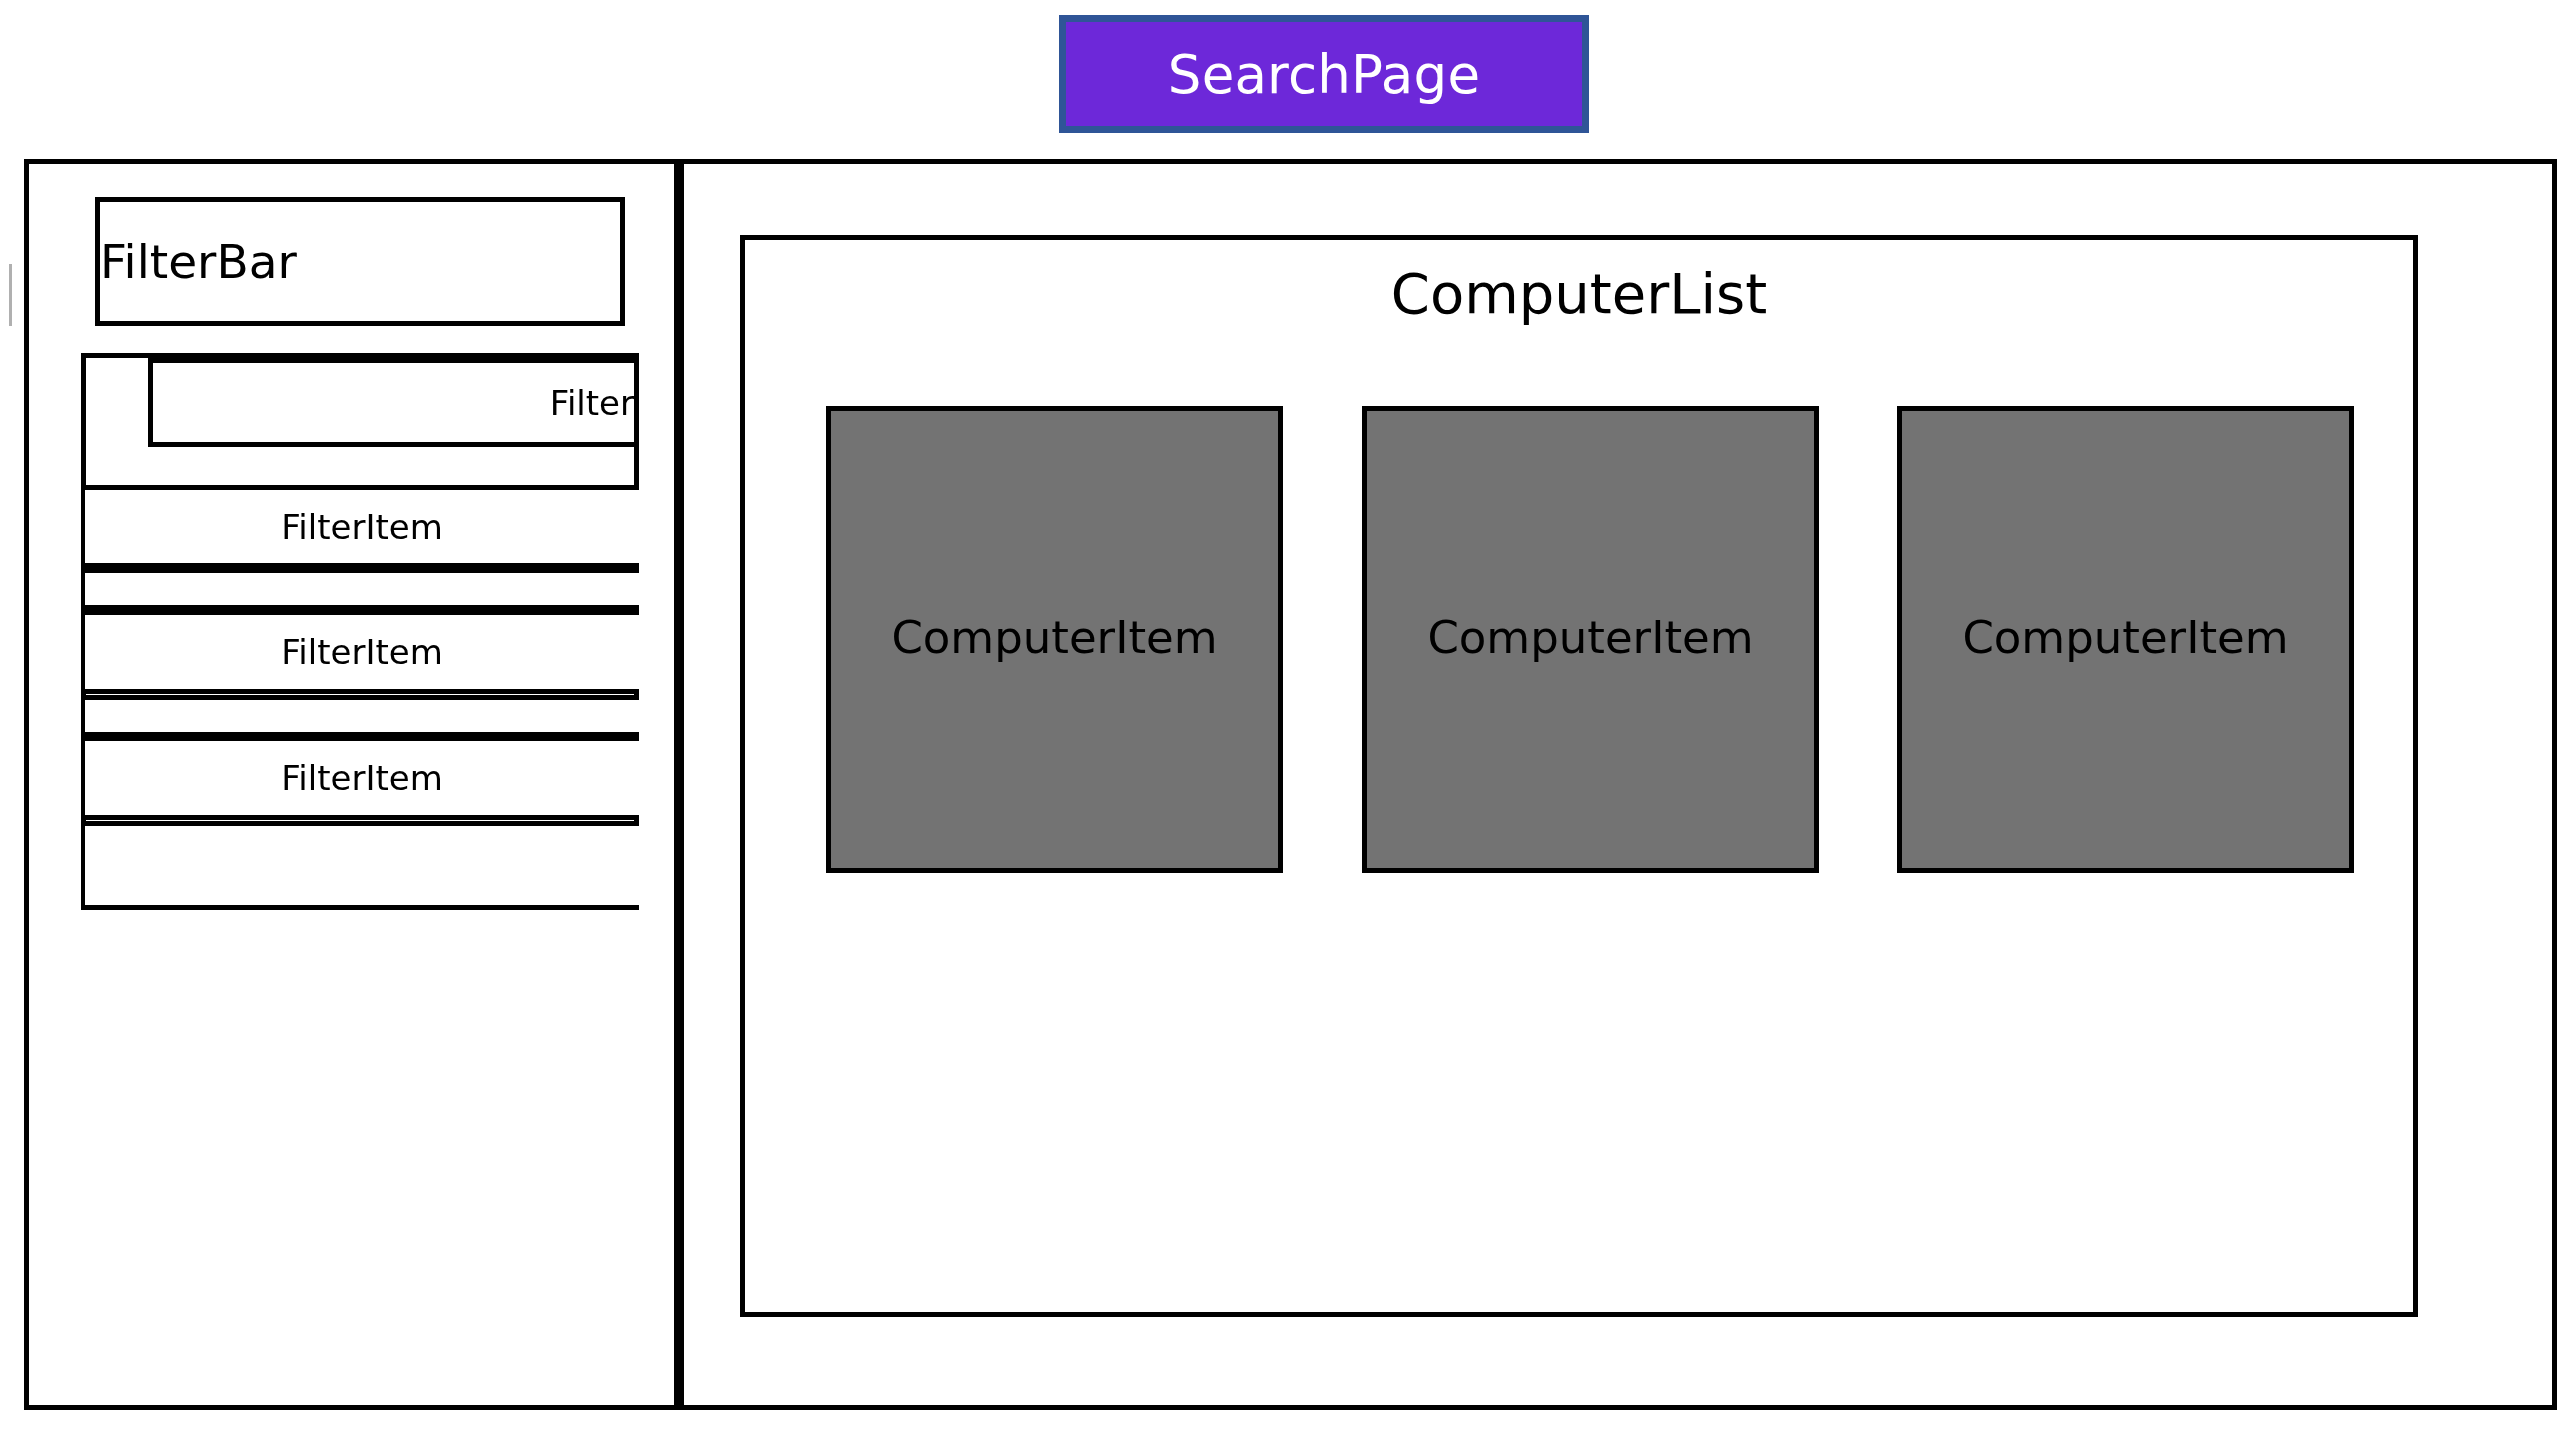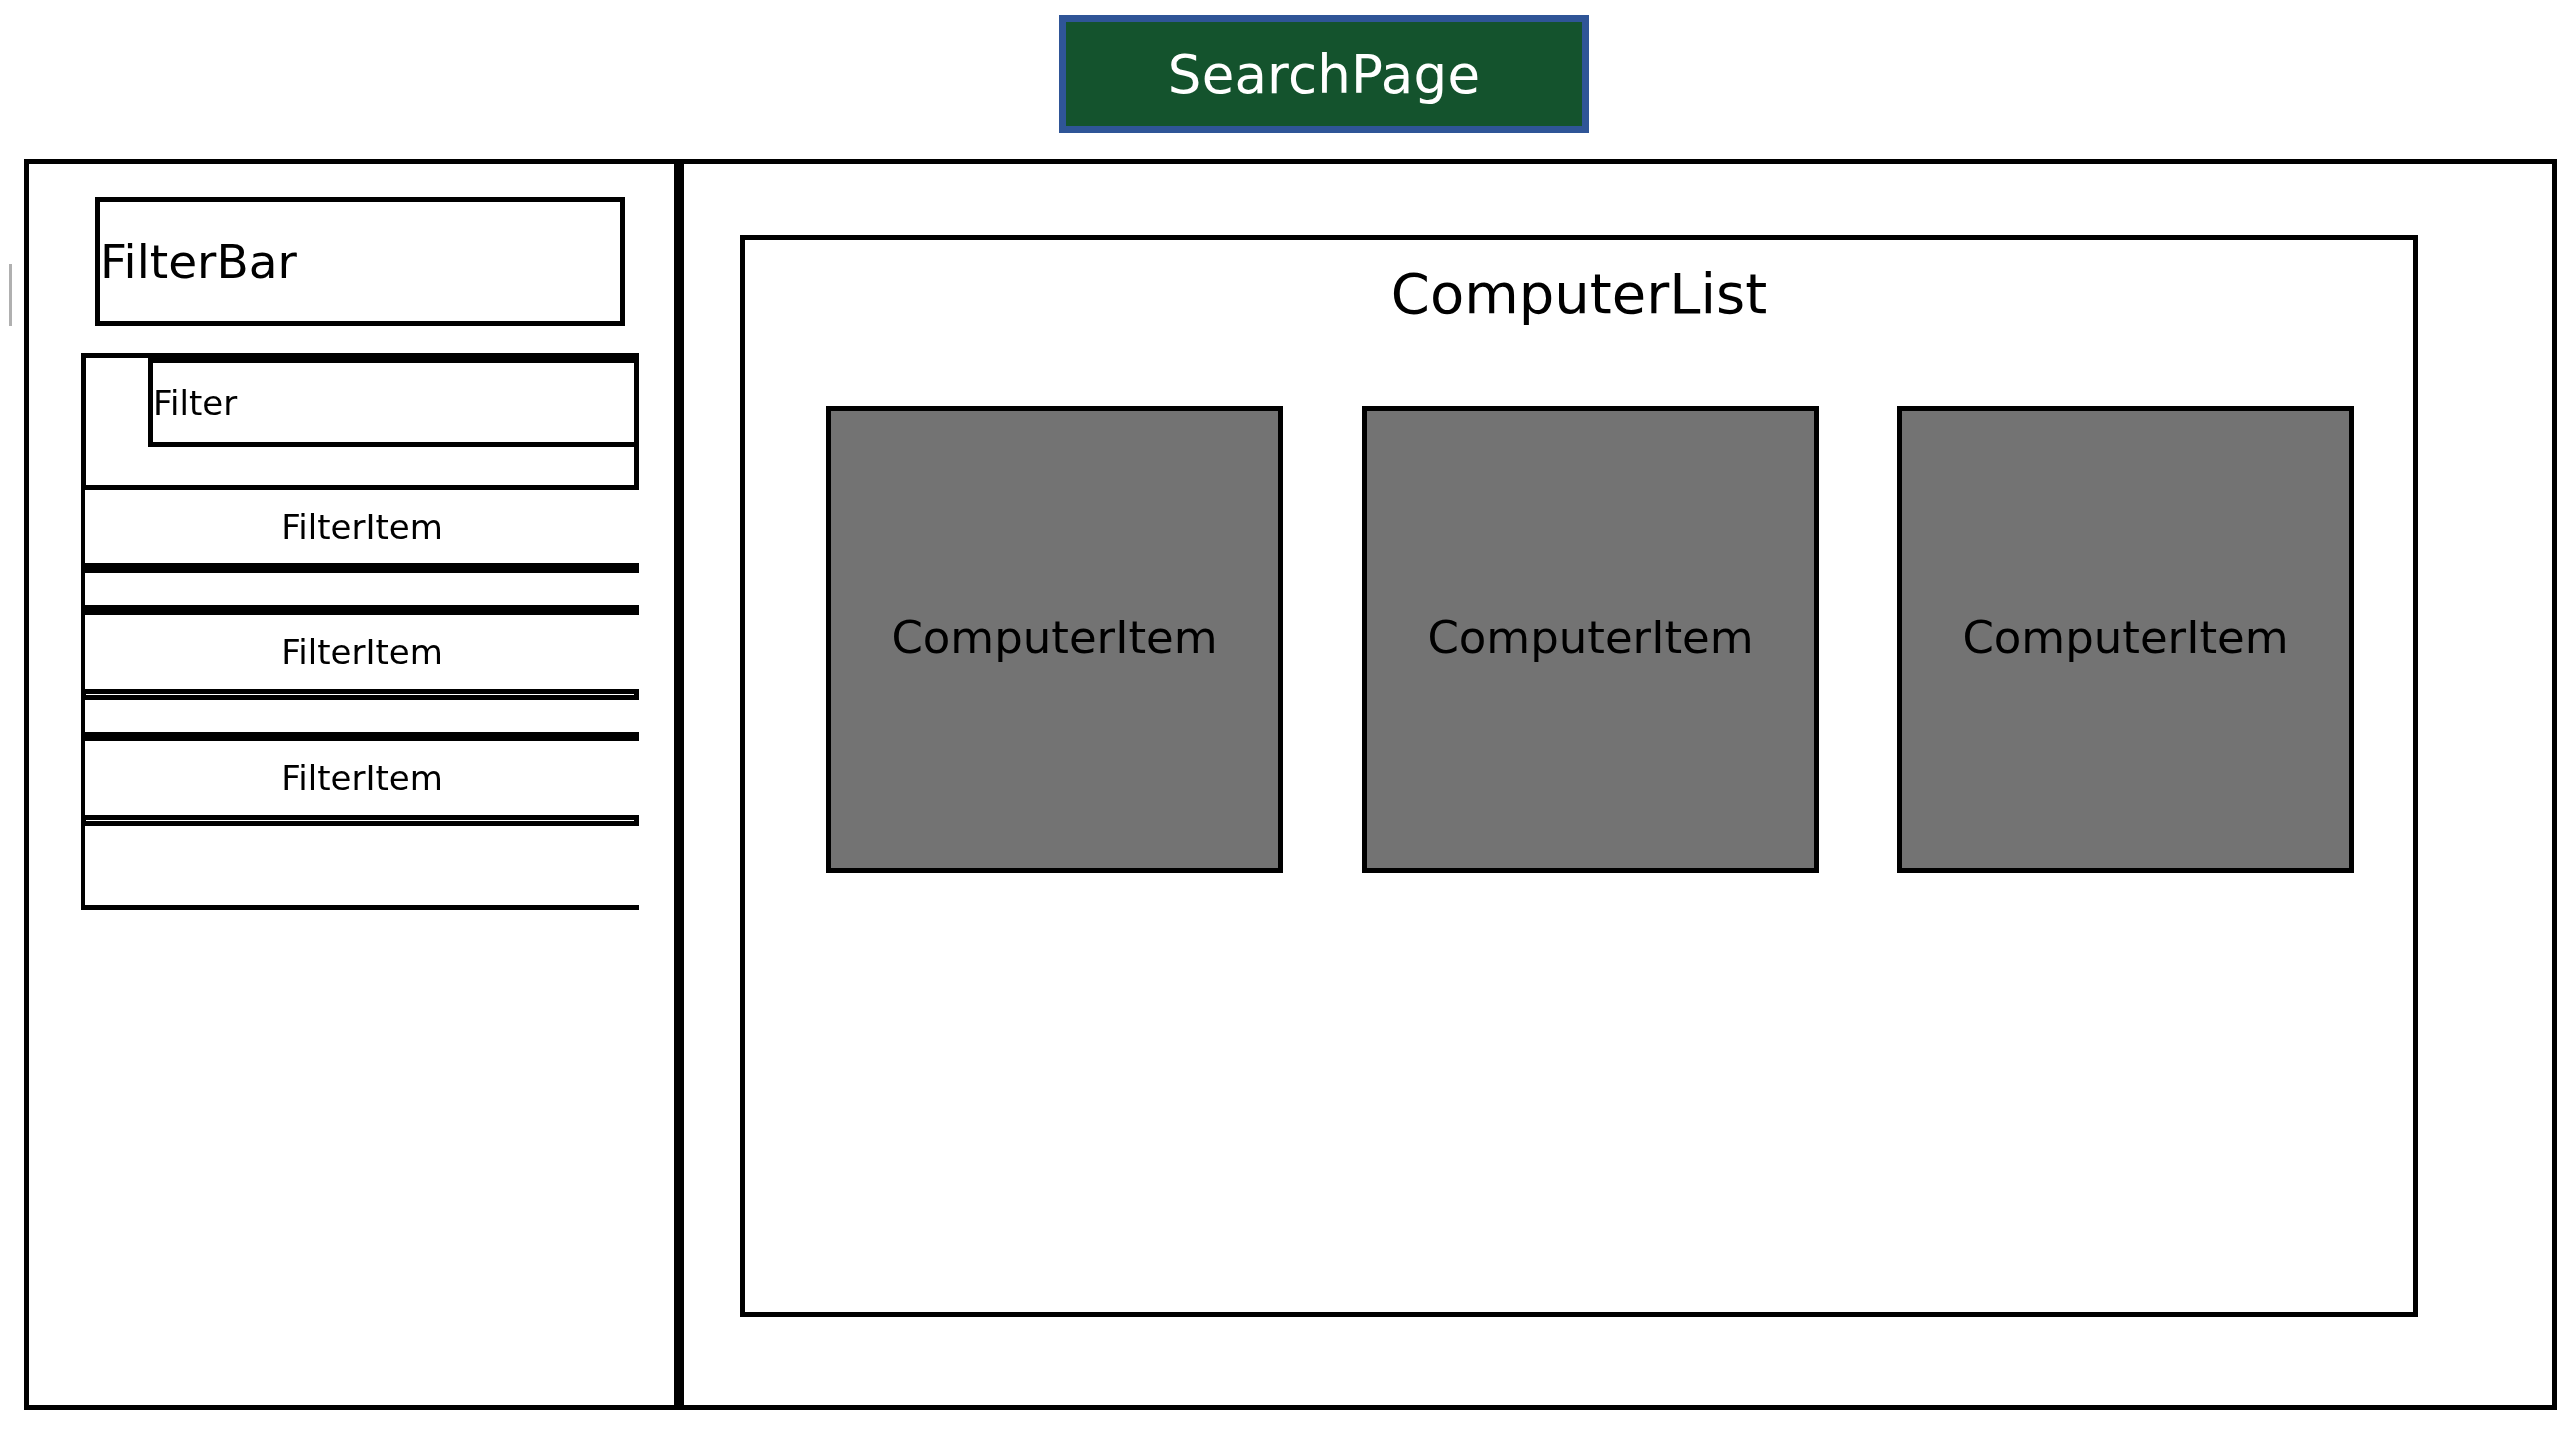--- a/index.html
+++ b/index.html
@@ -20,21 +20,21 @@
   }
 
   
   .page-chip {
     position: absolute;
     left: 1059px;
     top: 15px;
     width: 530px;
     height: 118px;
     box-sizing: border-box;
-    background: #14532d;
+    background: #6d28d9;
     border: 7px solid #2F5597;
     display: flex;
     align-items: center;
     justify-content: center;
   }
   .page-chip-label {
     color: #ffffff;
     font-size: 53px;
     line-height: 1;
     letter-spacing: 0.2px;
@@ -110,21 +110,21 @@
     position: absolute;
     left: 62px;
     top: 0px;
     width: 491px;
     height: 89px;
     box-sizing: border-box;
     border: 5px solid #000000;
     background: #ffffff;
     display: flex;
     align-items: center;
-    justify-content: flex-start;
+    justify-content: flex-end;
   }
   .filter-inner .node-label { font-size: 34px; }
 
   
   .filter-row {
     position: absolute;
     left: -1px;
     width: 554px;
     box-sizing: border-box;
     border-top: 5px solid #000000;

